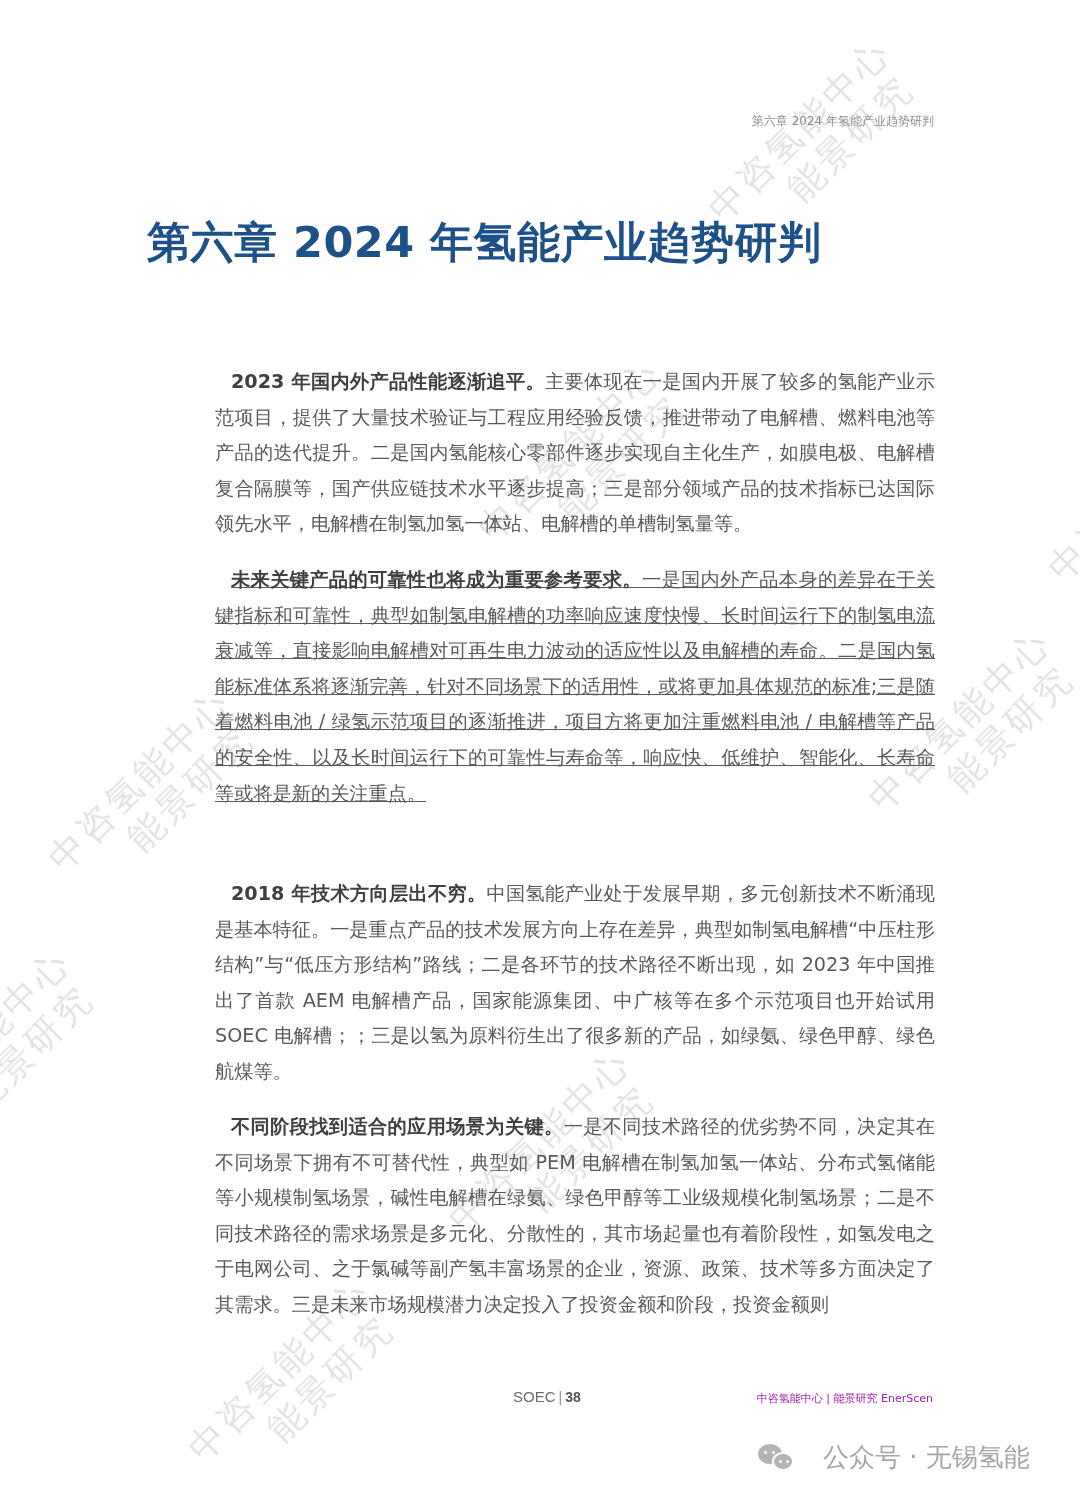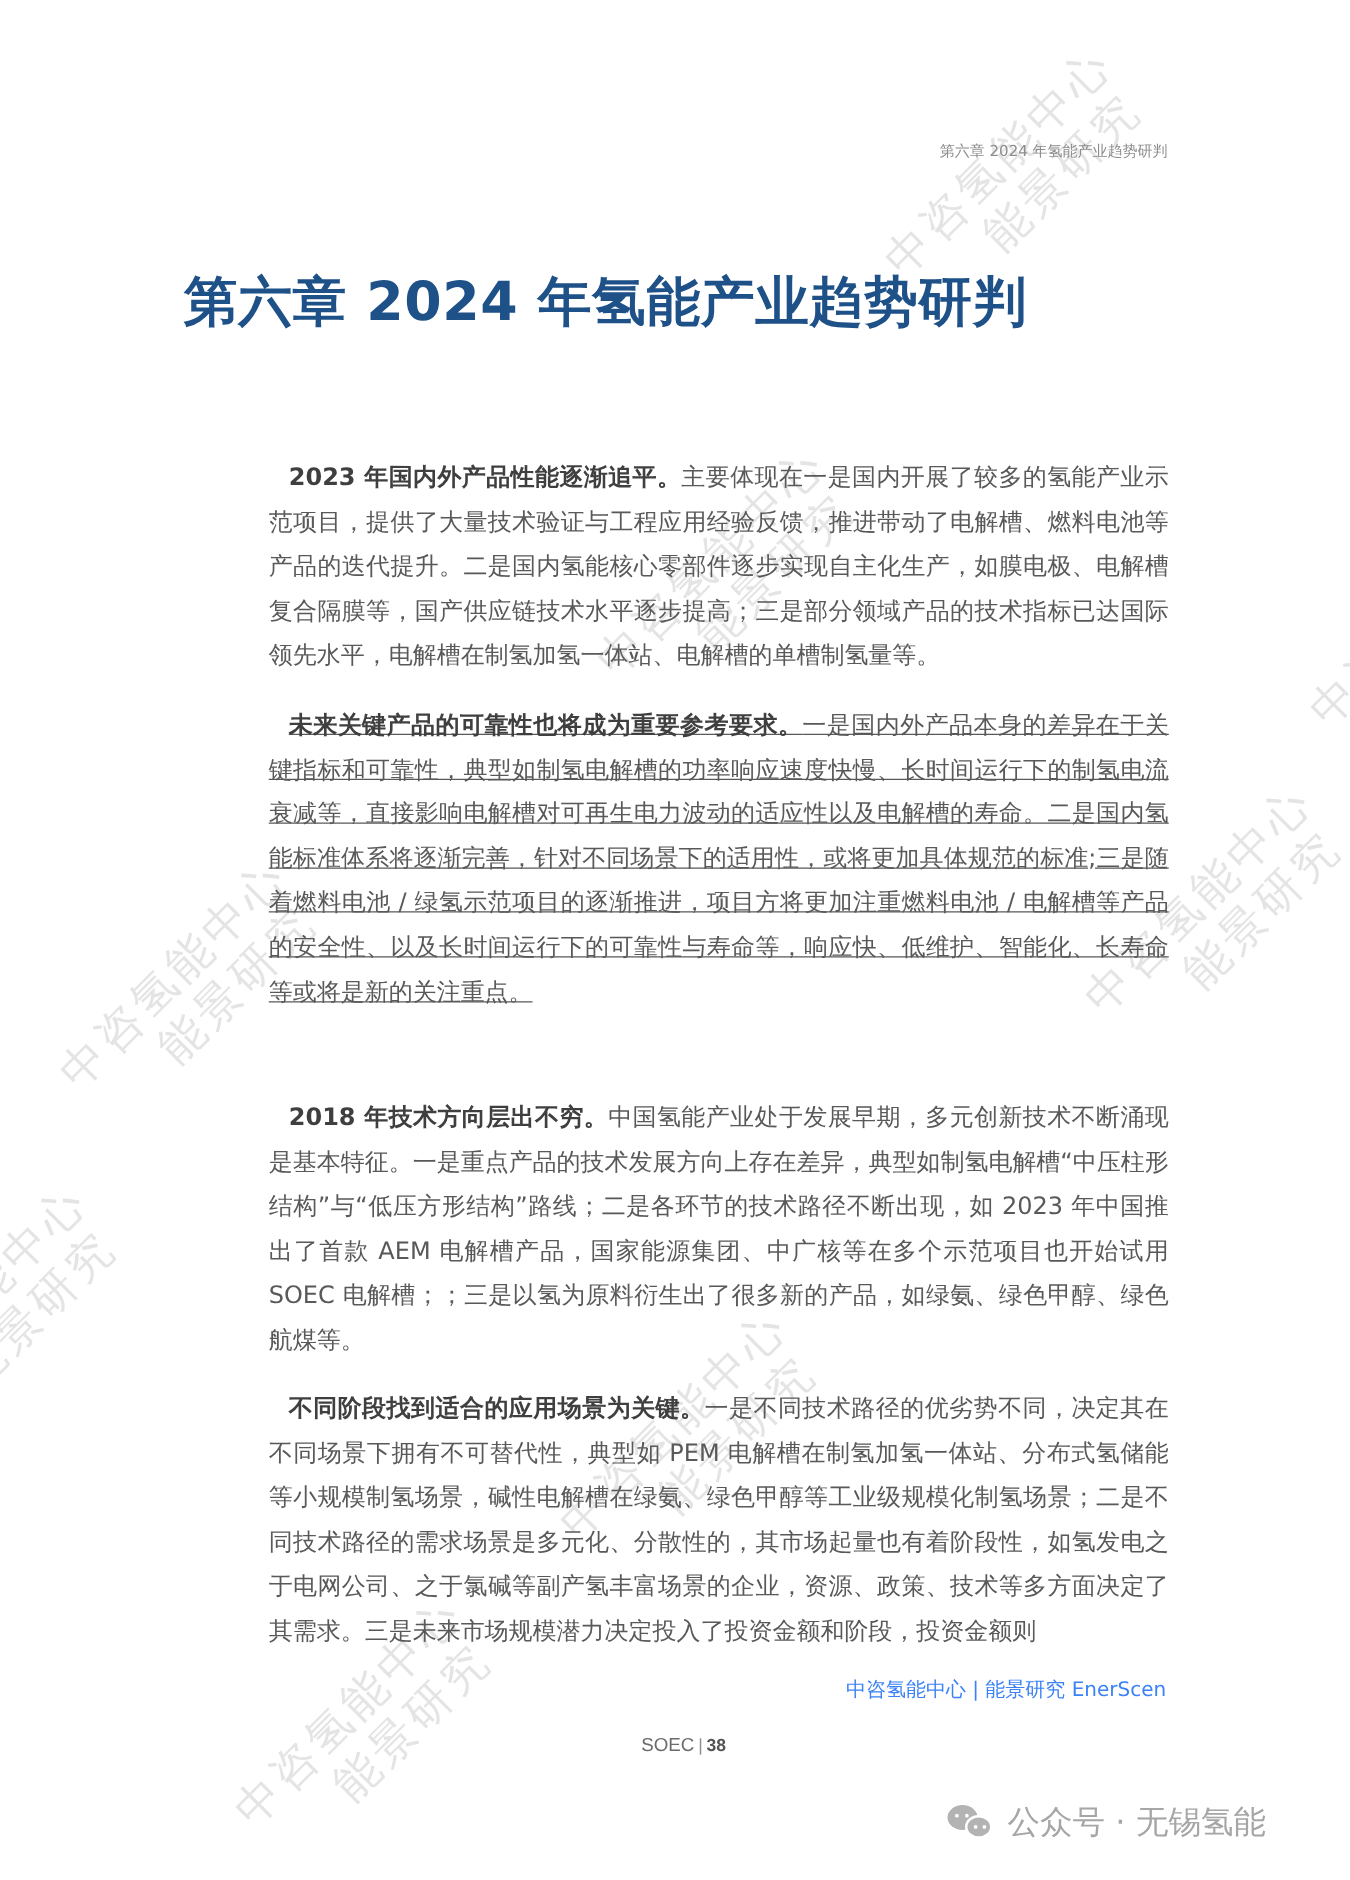--- a/index.html
+++ b/index.html
@@ -42,27 +42,27 @@
     .footer-page {
       position: absolute; left: 513px; top: 1388px;
       font-family: "Liberation Sans", sans-serif;
       font-size: 14px; color: #6b6b6b; white-space: nowrap;
     }
     .footer-page .pg-prefix { font-size: 15px; }
     .footer-page .sep { margin: 0 3px; color: #8c8c8c; }
     .footer-page .num { font-weight: bold; color: #555; }
 
     .footer-org {
-      position: absolute; right: 147px; top: 1342px;
-      font-size: 16px; color: #3b82f6; white-space: nowrap;
+      position: absolute; right: 147px; top: 1391px;
+      font-size: 11px; color: #a21caf; white-space: nowrap;
     }
 
     .wechat-tag {
       position: absolute; left: 758px; top: 1440px;
-      display: flex; align-items: center; gap: 8px;
+      display: flex; align-items: center; gap: 25px;
       font-size: 26px; color: #a6a6a6; white-space: nowrap;
     }
     .wechat-icon { width: 40px; height: 32px; position: relative; }
     .wechat-icon .b1 {
       position: absolute; left: 0; top: 2px; width: 24px; height: 20px;
       border-radius: 50%; background: #b3b3b3;
     }
     .wechat-icon .b2 {
       position: absolute; left: 14px; top: 10px; width: 22px; height: 19px;
       border-radius: 50%; background: #b3b3b3; border: 2px solid #fff;

